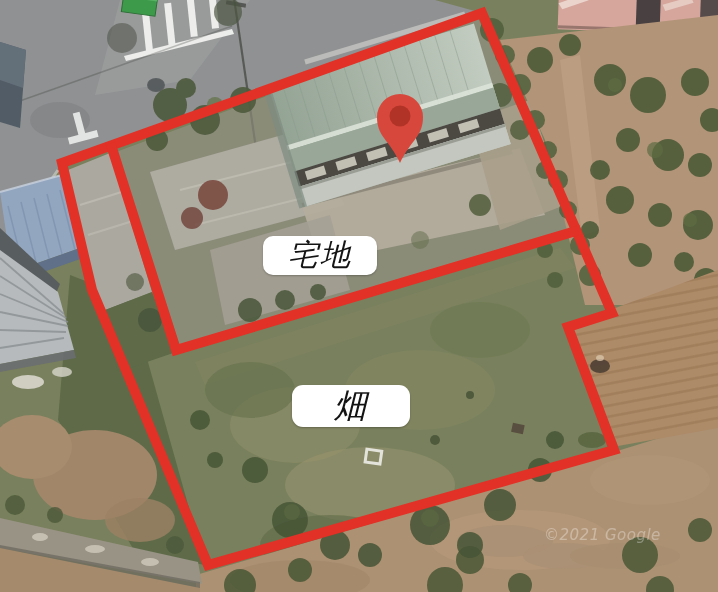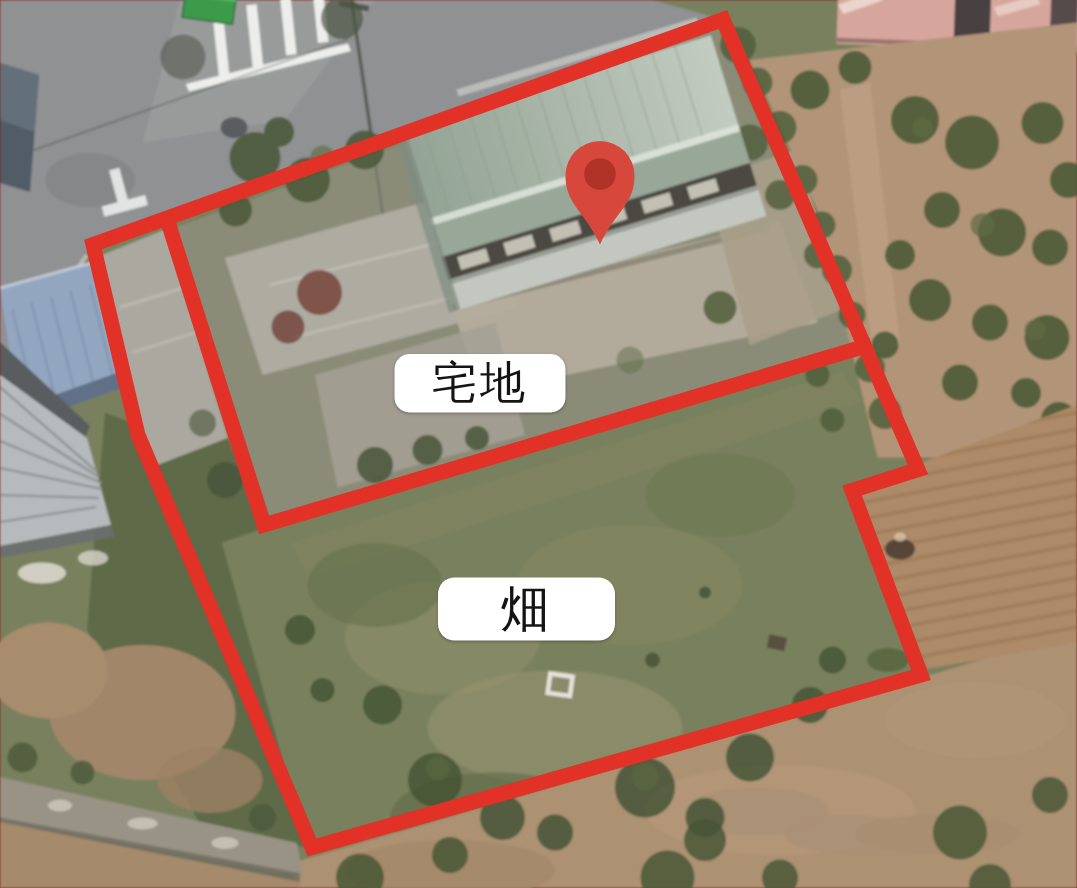--- a/index.html
+++ b/index.html
@@ -1,19 +1,20 @@
 <!DOCTYPE html>
 <html><head>
 <meta charset="utf-8">
 <style>
   html,body{margin:0;padding:0;background:#222;}
   #map-canvas{
     position:relative;width:718px;height:592px;overflow:hidden;
     font-family:"DejaVu Sans","Liberation Sans",sans-serif;
-    background:#7f1d1d;
+    background:#1d4ed8;
+    font-style:italic;
   }
   #map-canvas svg{position:absolute;left:0;top:0;display:block;}
   .parcel-label{
     position:absolute;display:flex;align-items:center;justify-content:center;
     background:#ffffff;color:#141414;font-weight:500;
     box-shadow:0 1px 2px rgba(0,0,0,.25);
     letter-spacing:2px;
   }
   #label-takuchi{left:263px;top:236px;width:114px;height:39px;border-radius:10px;font-size:30px;}
   #label-hatake{left:292px;top:385px;width:118px;height:42px;border-radius:11px;font-size:33px;}
@@ -354,13 +355,14 @@
     <g>
       <path fill="#d8473c" d="M400,163 C395,152 389,145 384,138 C379,131 377,125 377,117 A23,23 0 1 1 423,117 C423,125 421,131 416,138 C411,145 405,152 400,163 Z"></path>
       <circle cx="400" cy="116" r="10.5" fill="#b13327"></circle>
     </g>
   </svg>
 
   <div class="parcel-label" id="label-takuchi">宅地</div>
 
   <div class="parcel-label" id="label-hatake">畑</div>
 
+  <div id="watermark">©2021 Google</div>
 </div>
 
 </body></html>

